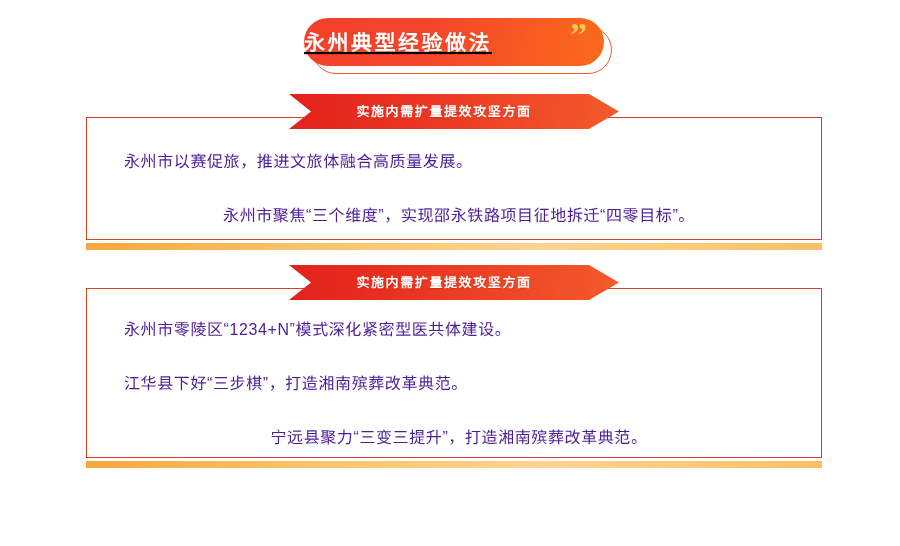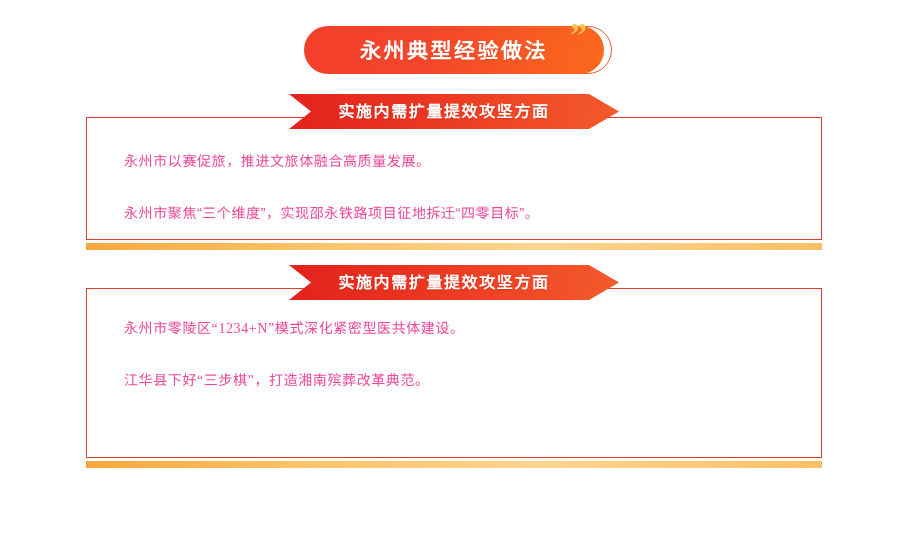--- a/index.html
+++ b/index.html
@@ -38,28 +38,29 @@
     width: 300px;
     height: 48px;
     box-sizing: border-box;
     border: 1.6px solid #f05a32;
     border-radius: 26px;
     background: transparent;
   }
   .title-pill {
     position: absolute;
     left: 2px;
-    top: 10px;
+    top: 2px;
     width: 300px;
     height: 48px;
     border-radius: 26px;
     background: linear-gradient(100deg, #f4402a 0%, #f4452b 40%, #fa6a1b 100%);
     display: flex;
     align-items: center;
-    justify-content: center;
+    justify-content: flex-start;
+    text-decoration: underline;
   }
   .title-text {
     color: #ffffff;
     font-size: 21px;
     font-weight: bold;
     letter-spacing: 2.5px;
     line-height: 1;
     white-space: nowrap;
     text-shadow: 0 1px 1px rgba(150,20,0,.18);
   }
@@ -129,47 +130,47 @@
     -webkit-clip-path: polygon(0 0, 300px 0, 330px 50%, 300px 100%, 0 100%, 22px 50%);
     clip-path: polygon(0 0, 300px 0, 330px 50%, 300px 100%, 0 100%, 22px 50%);
     display: flex;
     align-items: center;
     justify-content: center;
     padding-right: 20px;
     box-sizing: border-box;
   }
   .banner-text {
     color: #ffffff;
-    font-size: 16px;
+    font-size: 13px;
     font-weight: bold;
     letter-spacing: 1.6px;
     line-height: 1;
     white-space: nowrap;
     text-shadow: 0 1px 1px rgba(130,10,0,.22);
   }
 
   
   .lines {
     position: absolute;
     left: 38px;
     width: 670px;
   }
   .lines-1 { top: 60px; }
   .lines-2 { top: 57px; }
   .line {
-    font-size: 14px;
-    color: #ec4899;
+    font-size: 16px;
+    color: #4c1d95;
     letter-spacing: 0.6px;
     line-height: 1;
     white-space: nowrap;
     font-family: "Liberation Sans", "DejaVu Sans", sans-serif;
   }
   .lines-1 .line { margin-bottom: 38px; }
-  .lines-2 .line { margin-bottom: 38px; font-family: Liberation Serif, serif; }
-  .line:last-child { margin-bottom: 0; }
+  .lines-2 .line { margin-bottom: 38px; }
+  .line:last-child { margin-bottom: 0; text-align: center; }
 </style>
 </head>
 <body>
 
 <div class="page">
 
   <div class="title-wrap">
     <div class="title-ring"></div>
     <div class="title-pill">
       <span class="title-text">永州典型经验做法</span>
@@ -199,16 +200,17 @@
     <div class="rule rule-left"></div>
     <div class="rule rule-right"></div>
 
     <div class="banner">
       <span class="banner-text">实施内需扩量提效攻坚方面</span>
     </div>
 
     <div class="lines lines-2">
       <div class="line">永州市零陵区“1234+N”模式深化紧密型医共体建设。</div>
       <div class="line">江华县下好“三步棋”，打造湘南殡葬改革典范。</div>
+      <div class="line">宁远县聚力“三变三提升”，打造湘南殡葬改革典范。</div>
     </div>
   </div>
 
 </div>
 
 </body></html>

